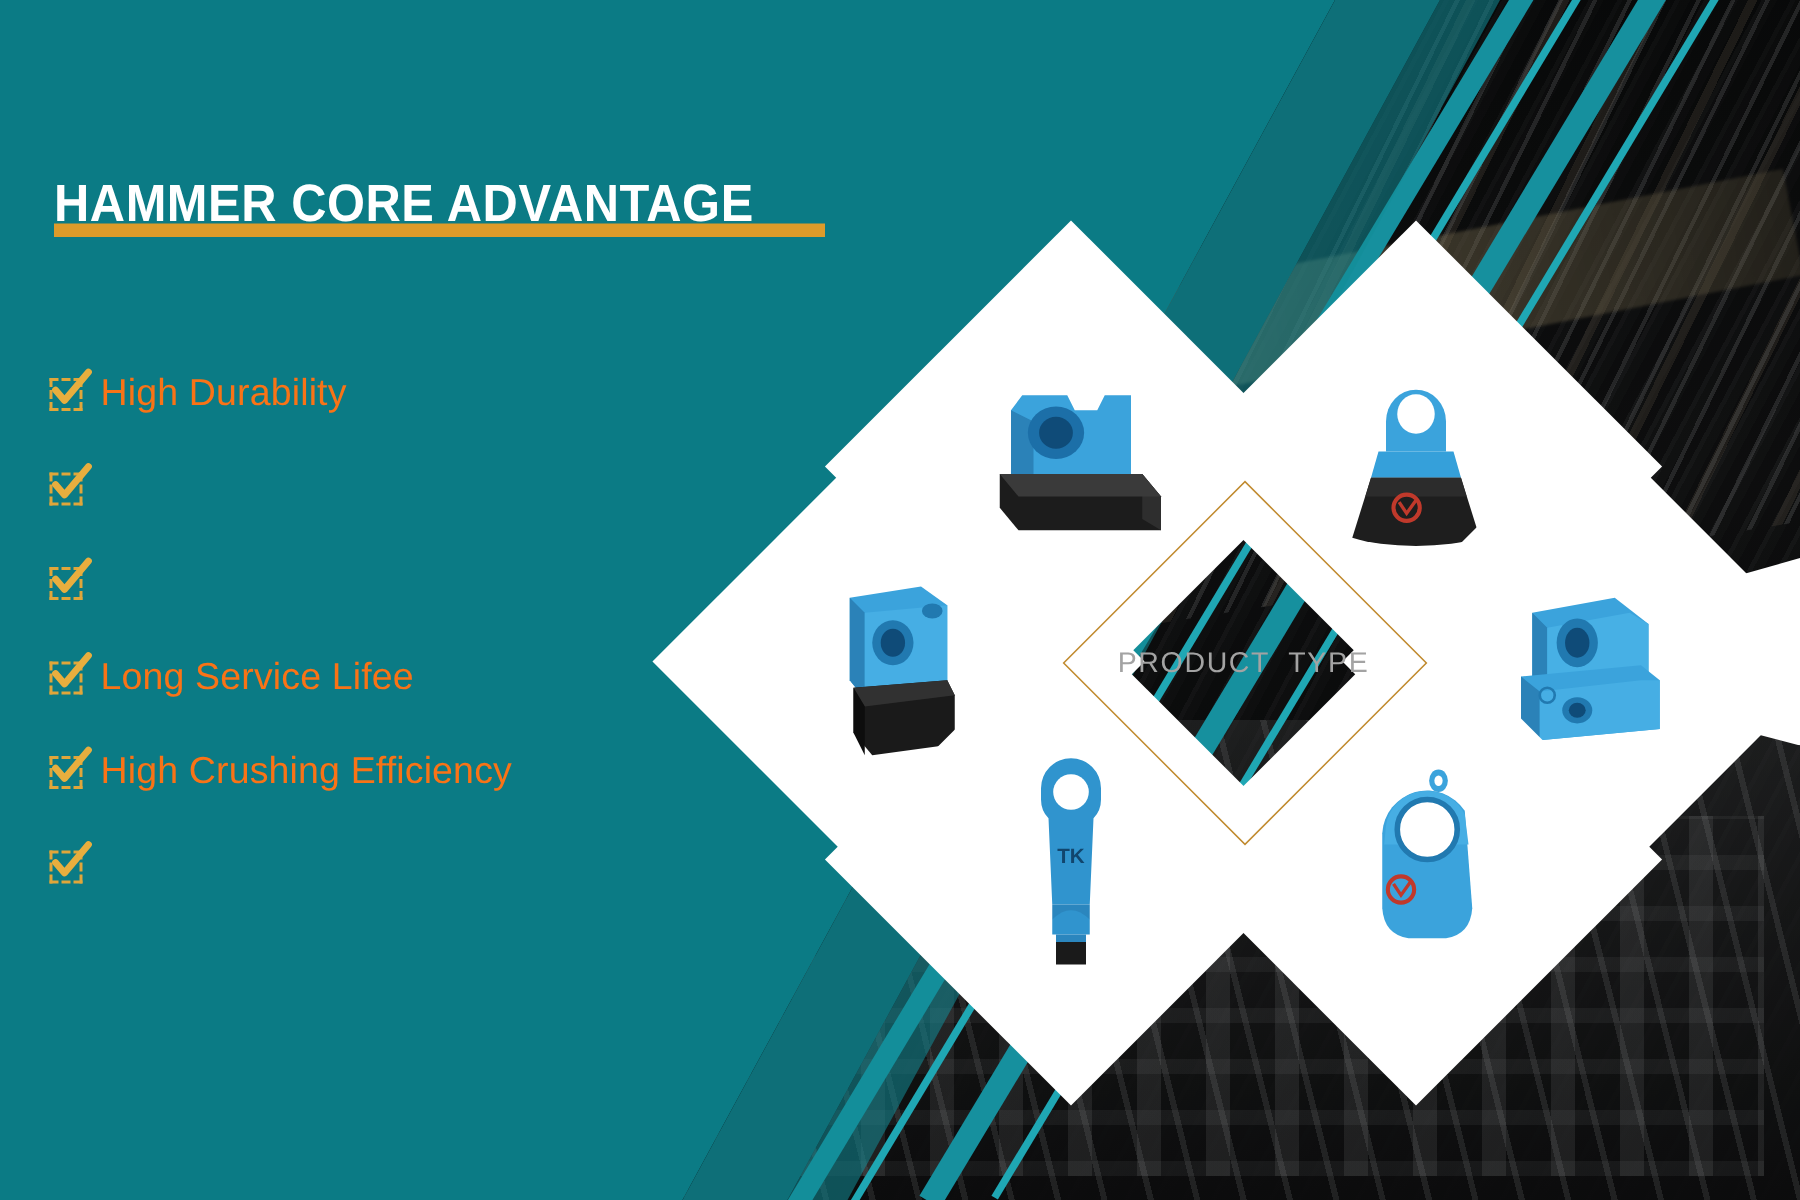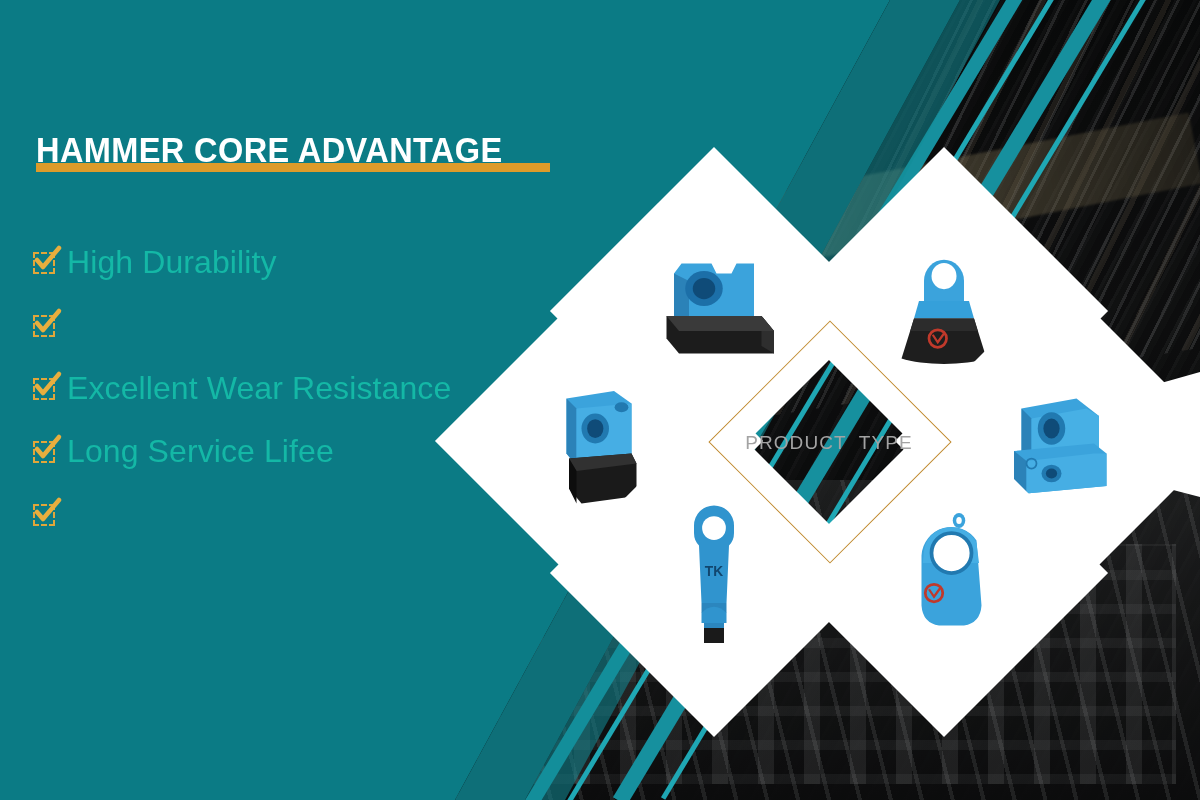--- a/index.html
+++ b/index.html
@@ -44,34 +44,34 @@
   .teal-band{position:absolute;inset:0;background:#0E6F78;
     clip-path:polygon(890px 0, 960px 0, 525px 800px, 455px 800px);}
   .teal-band2{position:absolute;inset:0;background:rgba(18,140,152,.55);
     clip-path:polygon(960px 0, 1000px 0, 565px 800px, 525px 800px);}
 
   
   .white-wedge{position:absolute;right:0;top:372px;width:230px;height:125px;
     background:#ffffff;clip-path:polygon(100% 0,100% 100%,0 52%);}
 
   
-  .headline-wrap{position:absolute;left:36px;top:131px;}
+  .headline-wrap{position:absolute;left:36px;top:117px;}
   .headline{font-size:35px;font-weight:700;color:#ffffff;letter-spacing:.4px;
     font-family:"Liberation Sans","DejaVu Sans",sans-serif;
     transform:scaleX(.93);transform-origin:left center;white-space:nowrap;line-height:1.1;}
   .headline-rule{margin-top:-7px;height:9px;background:#DD9B2A;width:514px;}
 
   
   .features{position:absolute;left:33px;top:231px;width:560px;}
   .feature{display:flex;align-items:center;height:63px;}
   .chk{position:relative;width:22px;height:22px;flex:0 0 22px;margin-right:12px;}
   .chk .box{position:absolute;left:0;top:0;width:100%;height:100%;
     border:2px dashed #E0A63A;box-sizing:border-box;}
   .chk svg{position:absolute;left:-1px;top:-7px;width:30px;height:30px;overflow:visible;}
-  .feature-label{color:#14b8a6;font-size:32px;font-weight:400;letter-spacing:.1px;white-space:nowrap;}
+  .feature-label{color:#f97316;font-size:25px;font-weight:400;letter-spacing:.1px;white-space:nowrap;}
 
   
   .grid{position:absolute;left:455px;top:185px;width:745px;height:515px;}
   .dia{position:absolute;width:232px;height:232px;
     background:#ffffff;transform:rotate(45deg);}
   .dia .inner{position:absolute;inset:0;transform:rotate(-45deg);
     display:flex;align-items:center;justify-content:center;}
   .dia .inner svg{width:150px;height:150px;}
 
   .center-dia{position:absolute;width:170px;height:170px;transform:rotate(45deg);
@@ -132,33 +132,41 @@
       </span>
     </div>
 
     <div class="feature">
       <span class="chk">
         <span class="box"></span>
         <svg viewBox="0 0 30 30">
             <path d="M5 15 L11 22 L27 3" fill="none" stroke="#E8AE3E" stroke-width="4.5" stroke-linecap="round" stroke-linejoin="round"></path>
           </svg>
       </span>
-      <span class="feature-label">Excellent Wear Resistance</span>
     </div>
 
     <div class="feature">
       <span class="chk">
         <span class="box"></span>
         <svg viewBox="0 0 30 30">
             <path d="M5 15 L11 22 L27 3" fill="none" stroke="#E8AE3E" stroke-width="4.5" stroke-linecap="round" stroke-linejoin="round"></path>
           </svg>
       </span>
       <span class="feature-label">Long Service Lifee</span>
     </div>
 
+    <div class="feature">
+      <span class="chk">
+        <span class="box"></span>
+        <svg viewBox="0 0 30 30">
+            <path d="M5 15 L11 22 L27 3" fill="none" stroke="#E8AE3E" stroke-width="4.5" stroke-linecap="round" stroke-linejoin="round"></path>
+          </svg>
+      </span>
+      <span class="feature-label">High Crushing Efficiency</span>
+    </div>
 
     <div class="feature">
       <span class="chk">
         <span class="box"></span>
         <svg viewBox="0 0 30 30">
             <path d="M5 15 L11 22 L27 3" fill="none" stroke="#E8AE3E" stroke-width="4.5" stroke-linecap="round" stroke-linejoin="round"></path>
           </svg>
       </span>
     </div>
 

